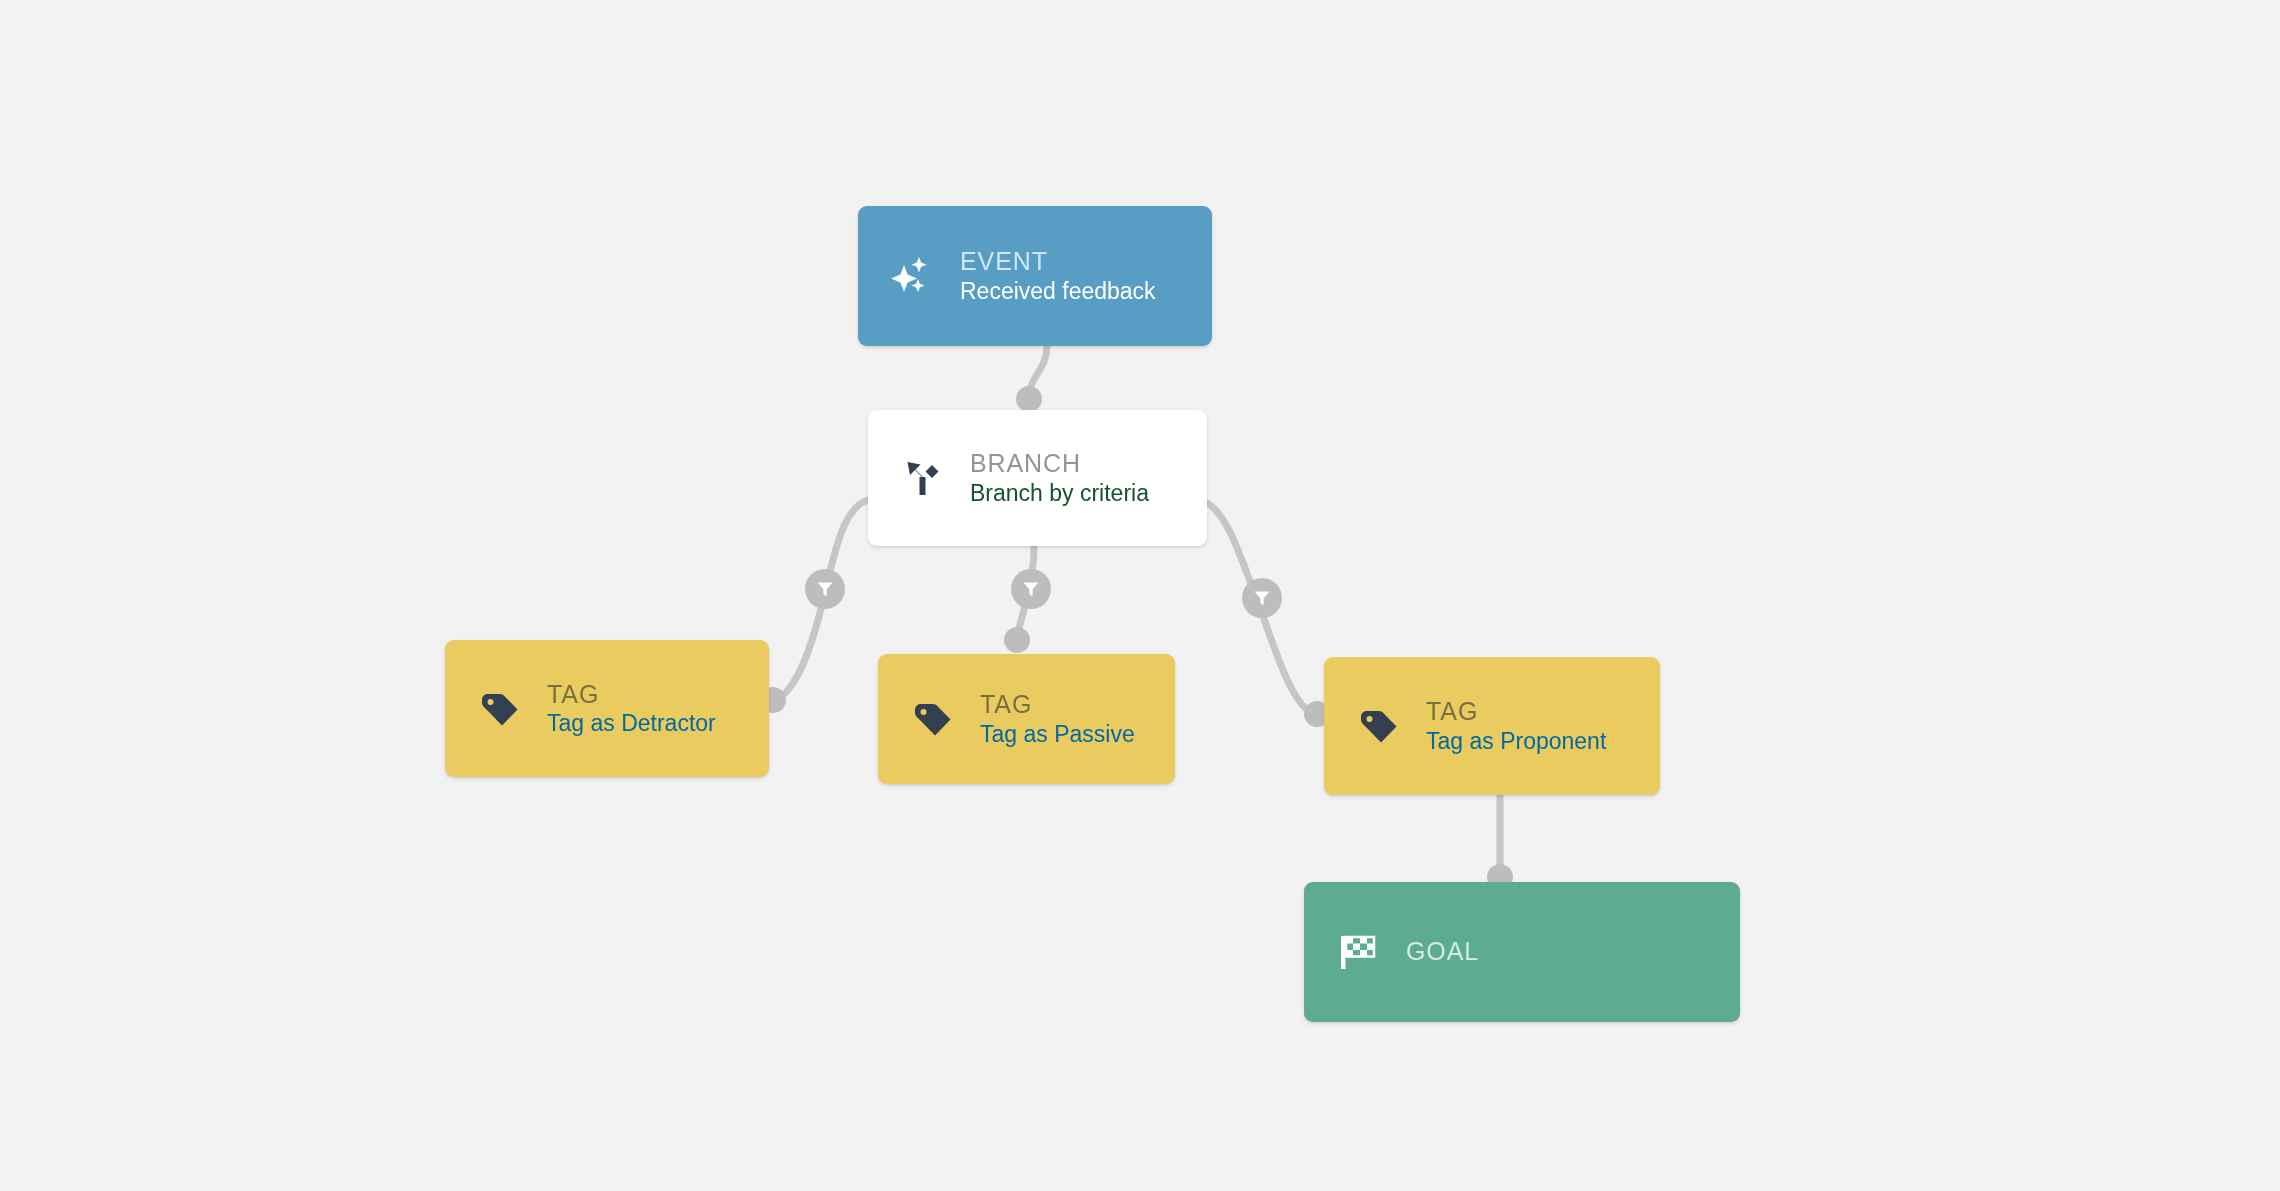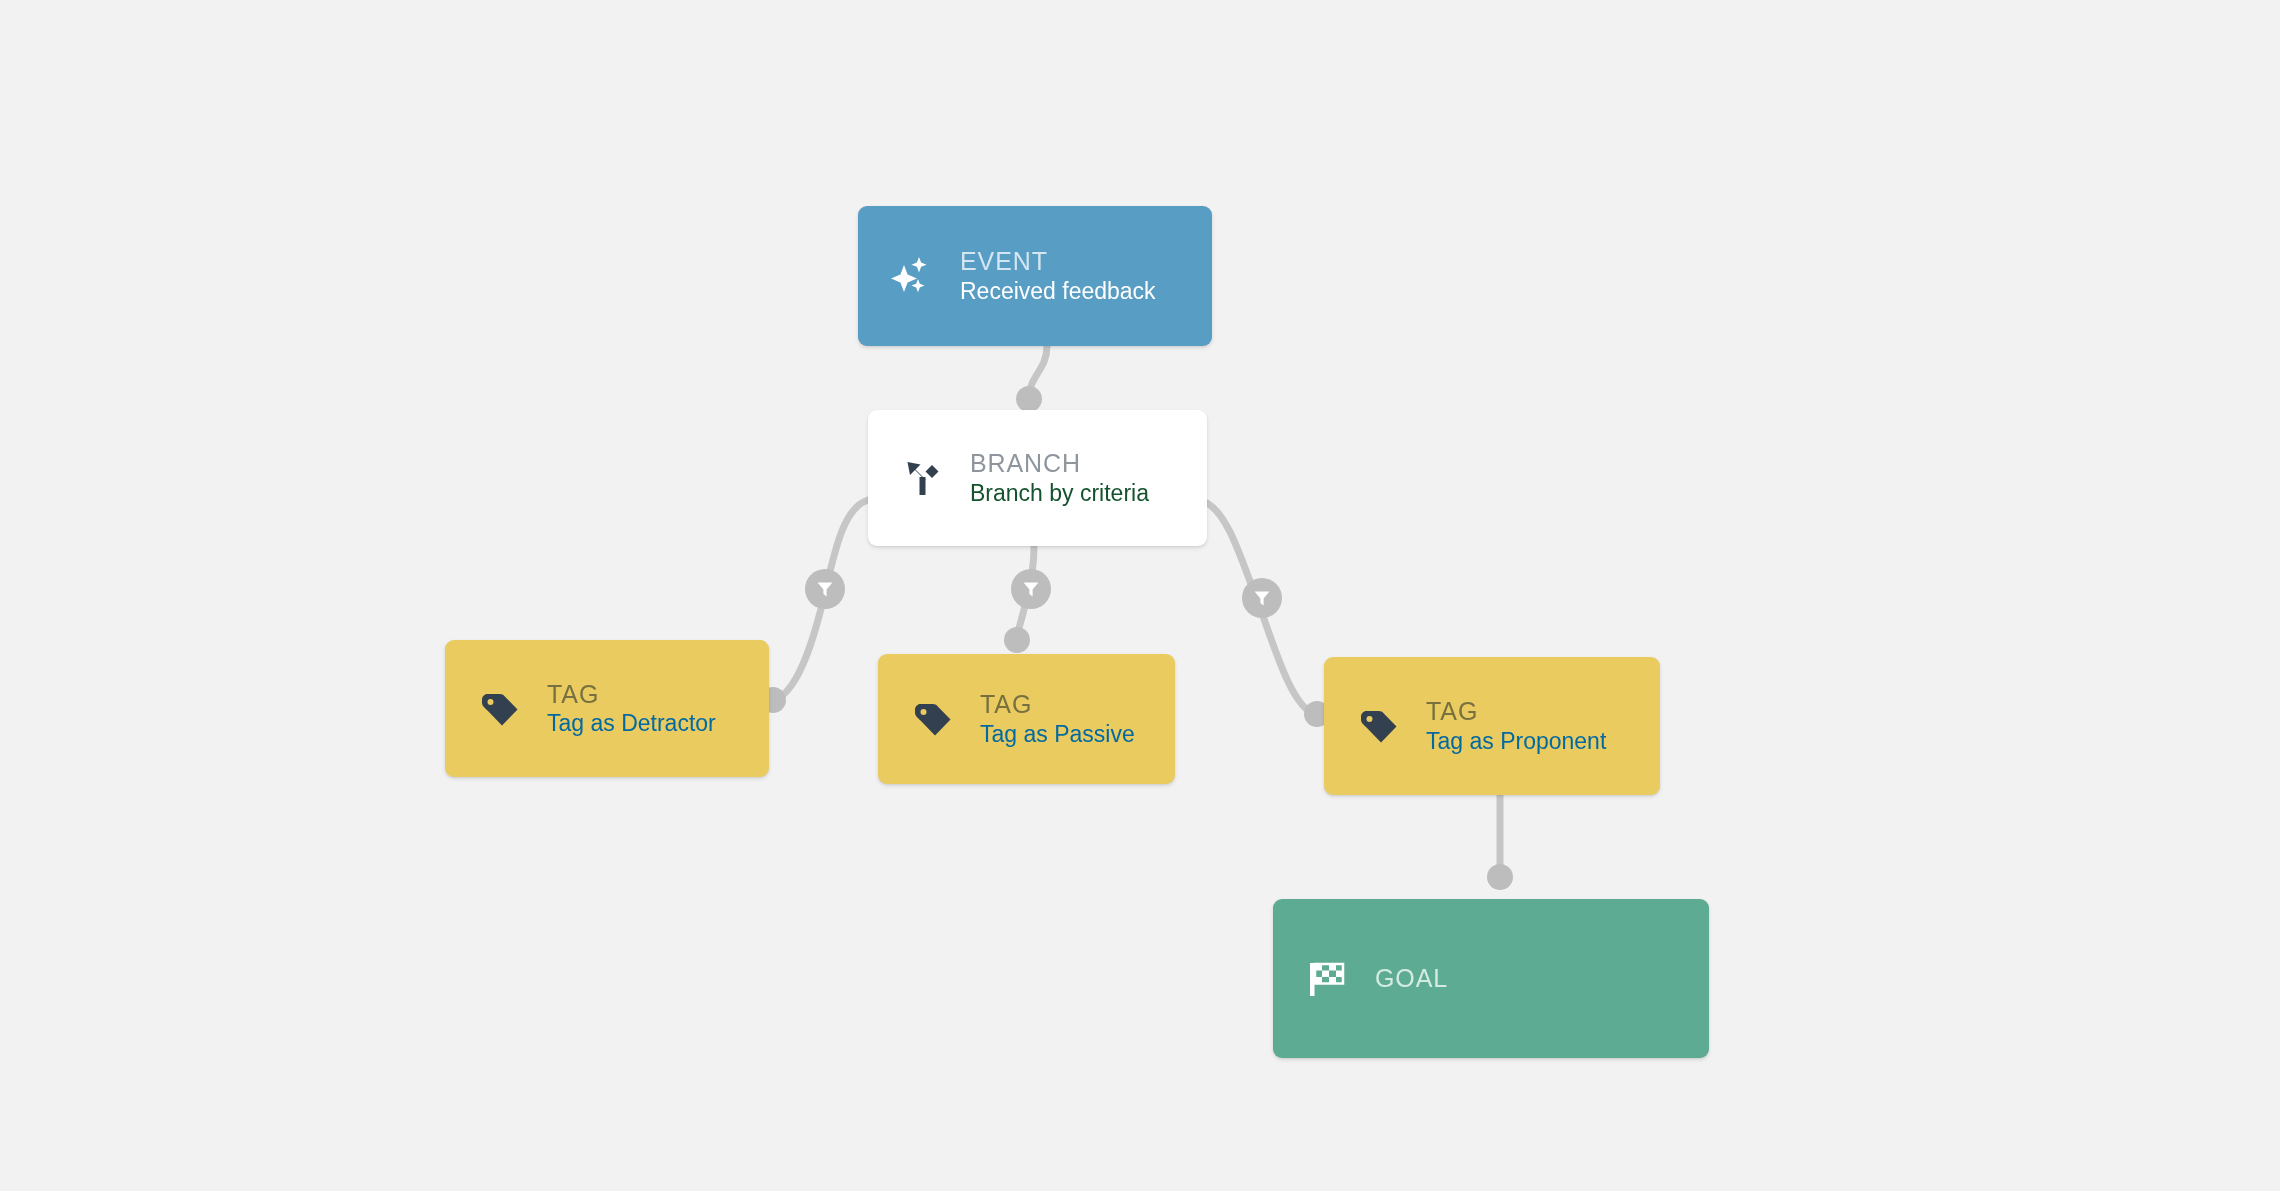--- a/index.html
+++ b/index.html
@@ -193,21 +193,21 @@
             <path d="M6 13.5 C6 10.5 8.5 8 11.5 8 L24 8 C25.6 8 27.2 8.7 28.3 9.9 L41.5 23.5 L26 39.5 L11.5 24.6 C8.5 21.5 6 20 6 16.5 Z" fill="#33404f"></path>
             <circle cx="14.5" cy="16" r="3" fill="#e9cb5f"></circle>
           </g>
         </svg>
       </div>
       <div class="node-text">
         <div class="node-kind">TAG</div>
         <div class="node-title">Tag as Proponent</div>
       </div>
     </div>
-    <div class="node goal" style="left: 1273px; top: 882px; width: 436px; height: 159px; margin-top: 17px;">
+    <div class="node goal" style="left: 1304px; top: 882px; width: 436px; height: 140px;">
       <div class="node-icon">
         <svg width="46" height="46" viewBox="0 0 46 46">
           <g>
             <rect x="6" y="7" width="4.5" height="33" fill="#ffffff"></rect>
             <rect x="11" y="8" width="7" height="6.5" fill="#ffffff"></rect>
             <rect x="18" y="8" width="7" height="6.5" fill="none"></rect>
             <rect x="25" y="8" width="7" height="6.5" fill="#ffffff"></rect>
             <rect x="32" y="8" width="7" height="6.5" fill="none"></rect>
             <rect x="11" y="14.5" width="7" height="6.5" fill="none"></rect>
             <rect x="18" y="14.5" width="7" height="6.5" fill="#ffffff"></rect>

